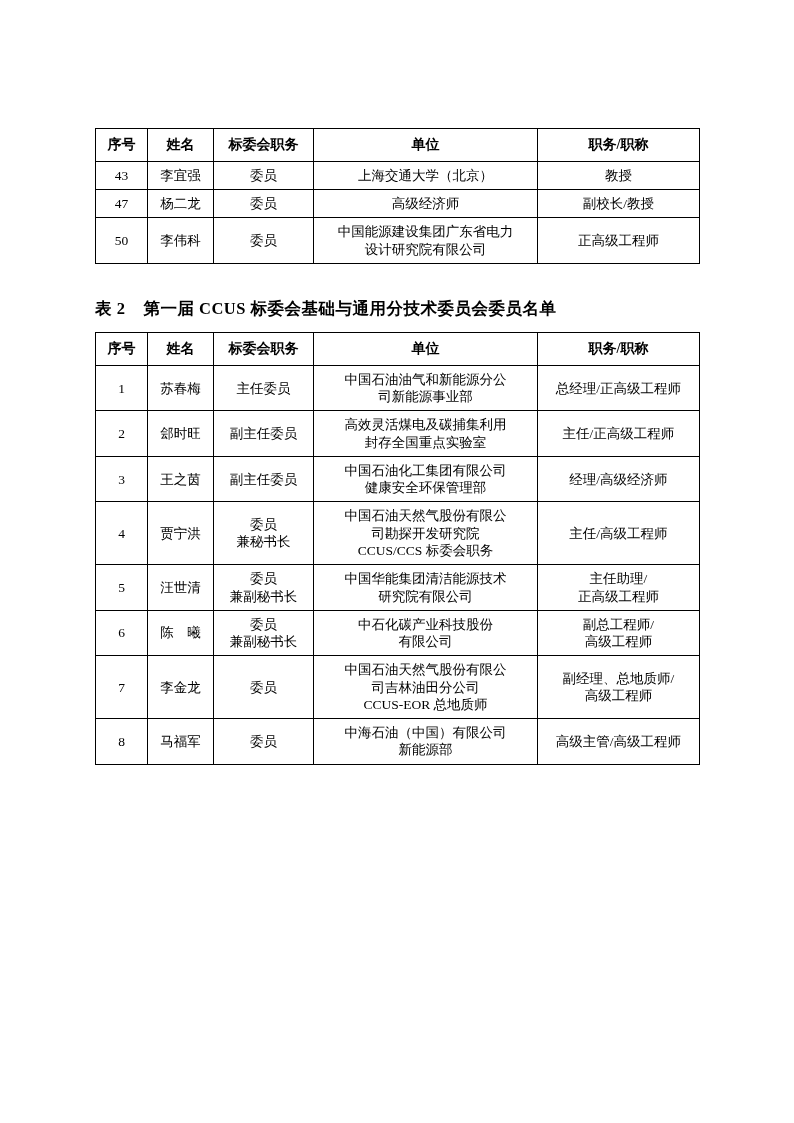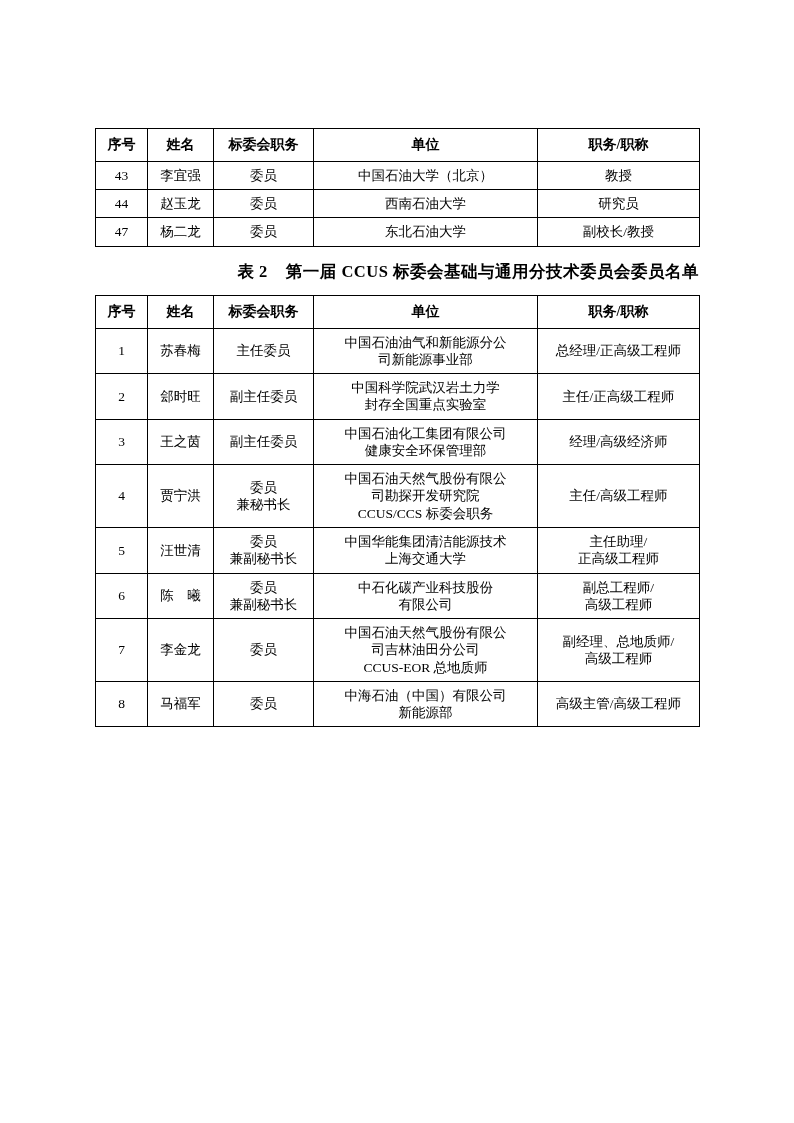--- a/index.html
+++ b/index.html
@@ -44,22 +44,22 @@
   col.c-name { width: 66px; }
   col.c-role { width: 100px; }
   col.c-org { width: 224px; }
   col.c-title { width: 162px; }
 
   .cell-line { display: block; white-space: nowrap; }
 
   .table-caption {
     font-size: 16.5px;
     font-weight: bold;
-    text-align: right;
-    margin: 14px 0 12px 0;
+    text-align: left;
+    margin: 34px 0 12px 0;
     letter-spacing: 0.5px;
   }
   .table-caption .cap-gap { display: inline-block; width: 18px; }
   .spacer-bottom { height: 40px; }
 </style>
 </head>
 <body>
 
 <div class="page">
 
@@ -81,50 +81,51 @@
       </tr>
     </thead>
     <tbody id="table-1-body">
         <tr>
           <td>43</td>
           <td>李宜强</td>
           <td>
             <span class="cell-line">委员</span>
           </td>
           <td>
-            <span class="cell-line">中国石油大学（北京）</span>
+            <span class="cell-line">上海交通大学（北京）</span>
           </td>
           <td>
             <span class="cell-line">教授</span>
-          </td>
-        </tr>
-        <tr>
-          <td>44</td>
-          <td>赵玉龙</td>
-          <td>
-            <span class="cell-line">委员</span>
-          </td>
-          <td>
-            <span class="cell-line">西南石油大学</span>
-          </td>
-          <td>
-            <span class="cell-line">研究员</span>
           </td>
         </tr>
         <tr>
           <td>47</td>
           <td>杨二龙</td>
           <td>
             <span class="cell-line">委员</span>
           </td>
           <td>
-            <span class="cell-line">东北石油大学</span>
+            <span class="cell-line">高级经济师</span>
           </td>
           <td>
             <span class="cell-line">副校长/教授</span>
+          </td>
+        </tr>
+        <tr>
+          <td>50</td>
+          <td>李伟科</td>
+          <td>
+            <span class="cell-line">委员</span>
+          </td>
+          <td>
+            <span class="cell-line">中国能源建设集团广东省电力</span>
+            <span class="cell-line">设计研究院有限公司</span>
+          </td>
+          <td>
+            <span class="cell-line">正高级工程师</span>
           </td>
         </tr>
       </tbody>
   </table>
 
   <div class="table-caption">
     <span>表 2</span><span class="cap-gap"></span><span>第一届 CCUS 标委会基础与通用分技术委员会委员名单</span>
   </div>
 
   <table class="doc-table" id="table-2">
@@ -159,21 +160,21 @@
             <span class="cell-line">总经理/正高级工程师</span>
           </td>
         </tr>
         <tr>
           <td>2</td>
           <td>郐时旺</td>
           <td>
             <span class="cell-line">副主任委员</span>
           </td>
           <td>
-            <span class="cell-line">中国科学院武汉岩土力学</span>
+            <span class="cell-line">高效灵活煤电及碳捕集利用</span>
             <span class="cell-line">封存全国重点实验室</span>
           </td>
           <td>
             <span class="cell-line">主任/正高级工程师</span>
           </td>
         </tr>
         <tr>
           <td>3</td>
           <td>王之茵</td>
           <td>
@@ -205,21 +206,21 @@
         </tr>
         <tr>
           <td>5</td>
           <td>汪世清</td>
           <td>
             <span class="cell-line">委员</span>
             <span class="cell-line">兼副秘书长</span>
           </td>
           <td>
             <span class="cell-line">中国华能集团清洁能源技术</span>
-            <span class="cell-line">上海交通大学</span>
+            <span class="cell-line">研究院有限公司</span>
           </td>
           <td>
             <span class="cell-line">主任助理/</span>
             <span class="cell-line">正高级工程师</span>
           </td>
         </tr>
         <tr>
           <td>6</td>
           <td>陈　曦</td>
           <td>

